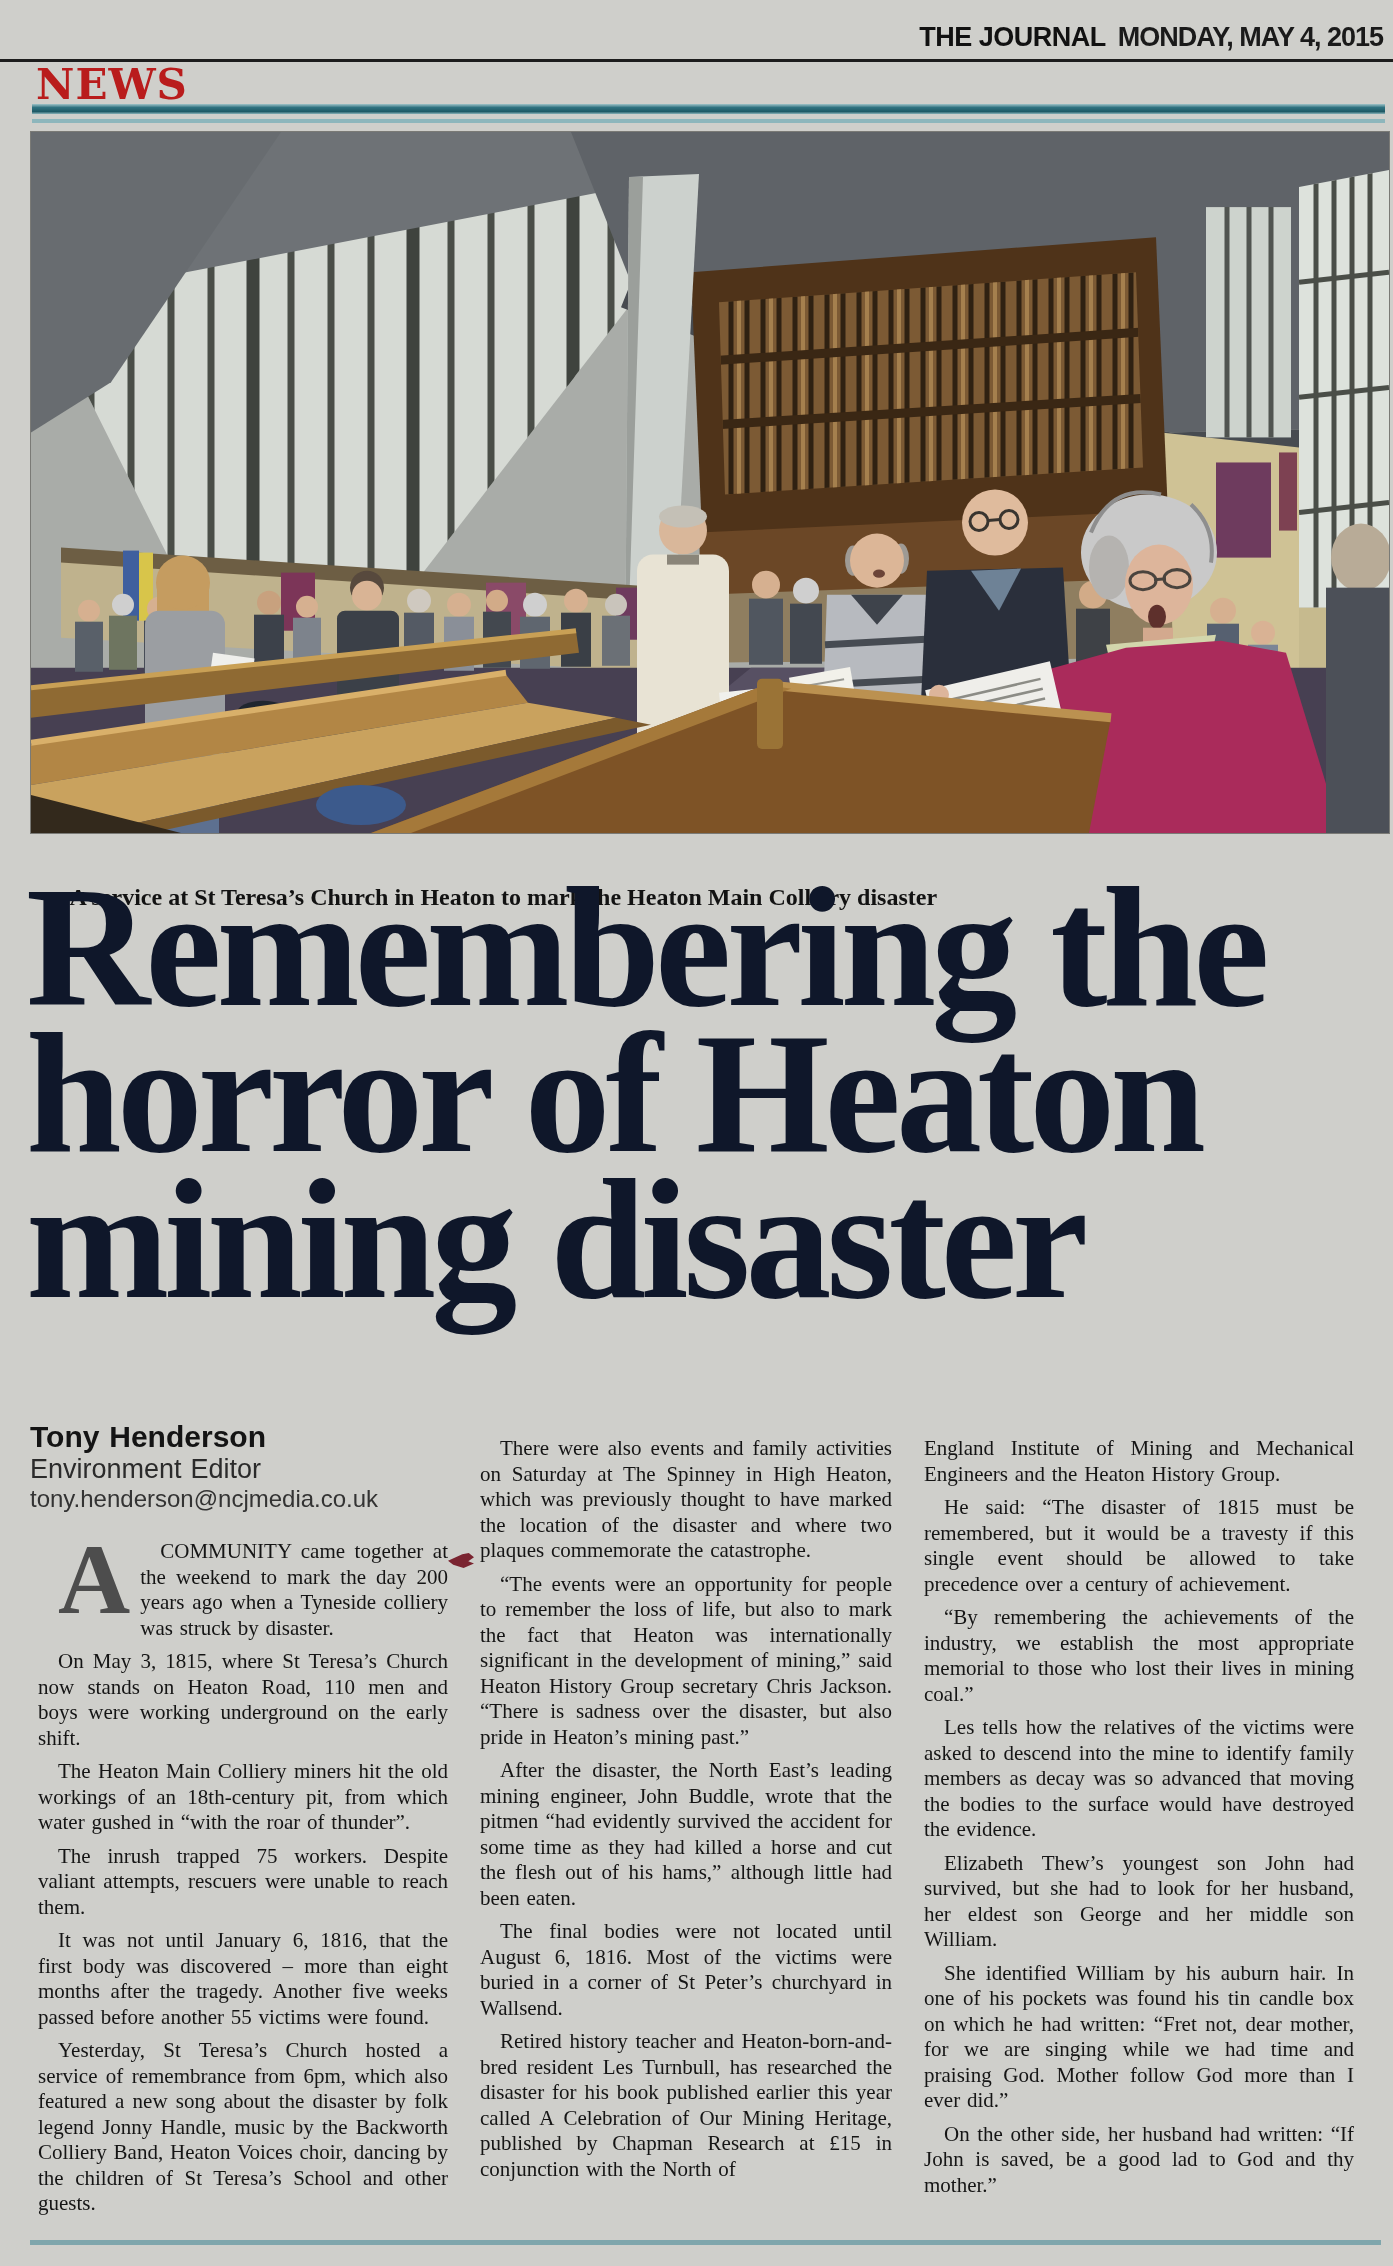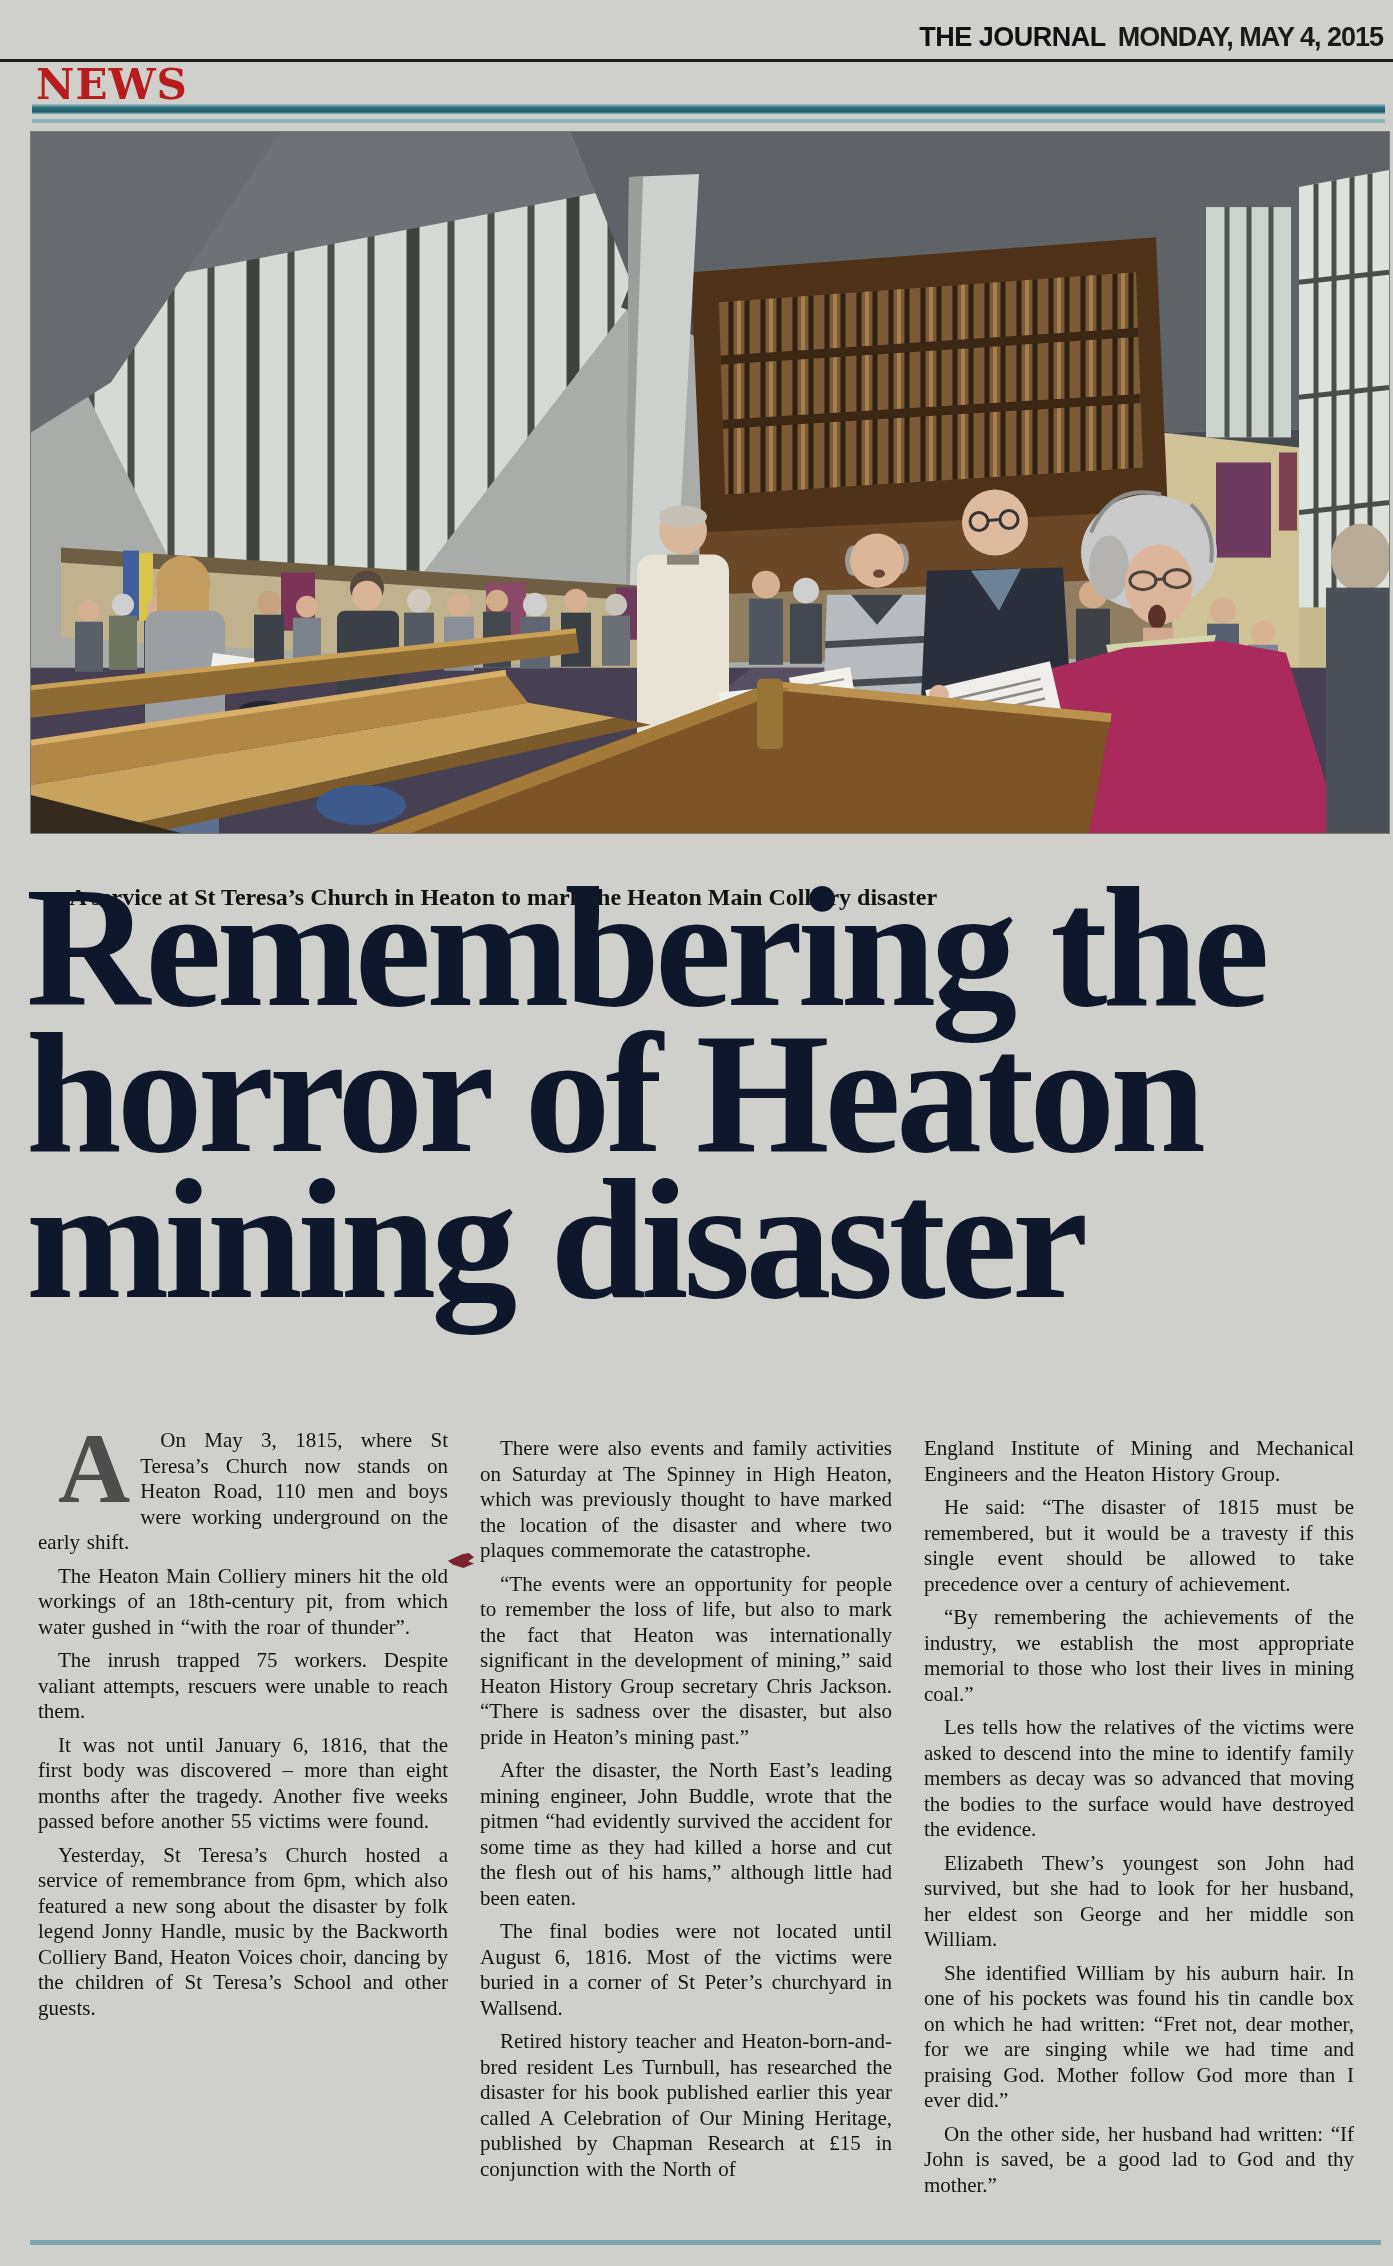--- a/index.html
+++ b/index.html
@@ -347,21 +347,26 @@
     <span class="arrow">&gt;</span><span>A service at St Teresa’s Church in Heaton to mark the Heaton Main Colliery disaster</span>
   </div>
 
   <div class="headline">
     <div>Remembering the</div>
     <div>horror of Heaton</div>
     <div>mining disaster</div>
   </div>
 
   <div class="col col1">
-    <p class="lead"><span class="dropcap">A</span></p>
+    <div class="byline">
+      <div class="name">Tony Henderson</div>
+      <div class="role">Environment Editor</div>
+      <div class="email">tony.henderson@ncjmedia.co.uk</div>
+    </div>
+    <p class="lead"><span class="dropcap">A</span><span>COMMUNITY came together at the weekend to mark the day 200 years ago when a Tyneside colliery was struck by disaster.</span></p>
     <p>On May 3, 1815, where St Teresa’s Church now stands on Heaton Road, 110 men and boys were working underground on the early shift.</p>
     <p>The Heaton Main Colliery miners hit the old workings of an 18th-century pit, from which water gushed in “with the roar of thunder”.</p>
     <p>The inrush trapped 75 workers. Despite valiant attempts, rescuers were unable to reach them.</p>
     <p>It was not until January 6, 1816, that the first body was discovered – more than eight months after the tragedy. Another five weeks passed before another 55 victims were found.</p>
     <p>Yesterday, St Teresa’s Church hosted a service of remembrance from 6pm, which also featured a new song about the disaster by folk legend Jonny Handle, music by the Backworth Colliery Band, Heaton Voices choir, dancing by the children of St Teresa’s School and other guests.</p>
   </div>
 
   <div class="col col2">
     <p>There were also events and family activities on Saturday at The Spinney in High Heaton, which was previously thought to have marked the location of the disaster and where two plaques commemorate the catastrophe.</p>
     <p>“The events were an opportunity for people to remember the loss of life, but also to mark the fact that Heaton was internationally significant in the development of mining,” said Heaton History Group secretary Chris Jackson. “There is sadness over the disaster, but also pride in Heaton’s mining past.”</p>

